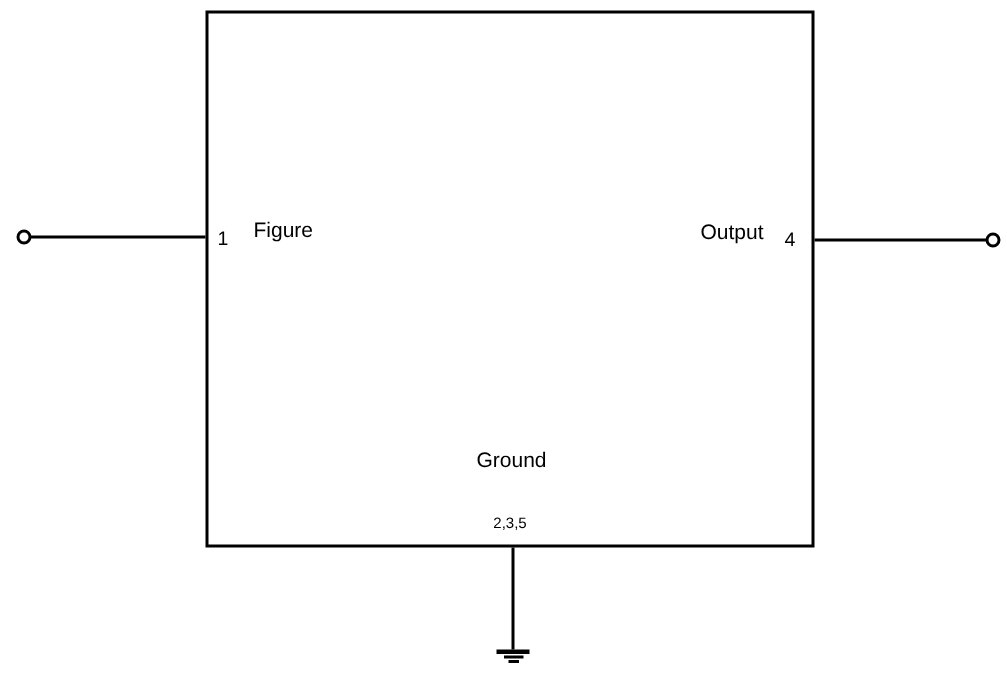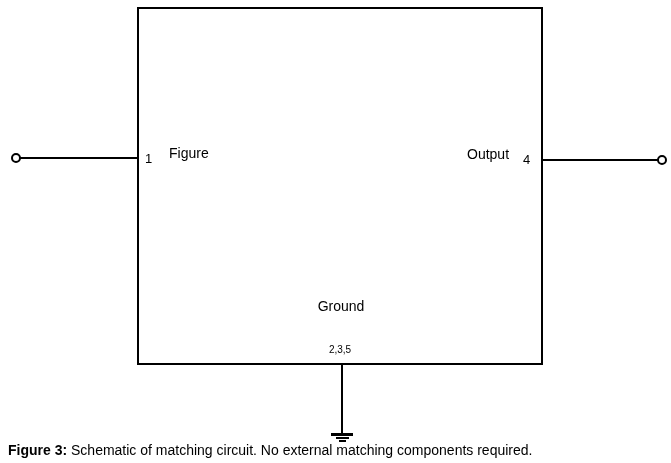--- a/index.html
+++ b/index.html
@@ -88,17 +88,14 @@
   <span class="label pin-number lbl-pin4">4</span>
 
   <span class="label lbl-ground">Ground</span>
   <span class="label lbl-gpins">2,3,5</span>
 
   <div class="gnd-stem"></div>
   <div class="gnd-bar gnd-bar1"></div>
   <div class="gnd-bar gnd-bar2"></div>
   <div class="gnd-bar gnd-bar3"></div>
 
-  <div class="caption">
-    <span class="bold">Figure 3:</span><span> Schematic of matching circuit. No external matching components required.</span>
-  </div>
 
 </div>
 
 </body></html>

